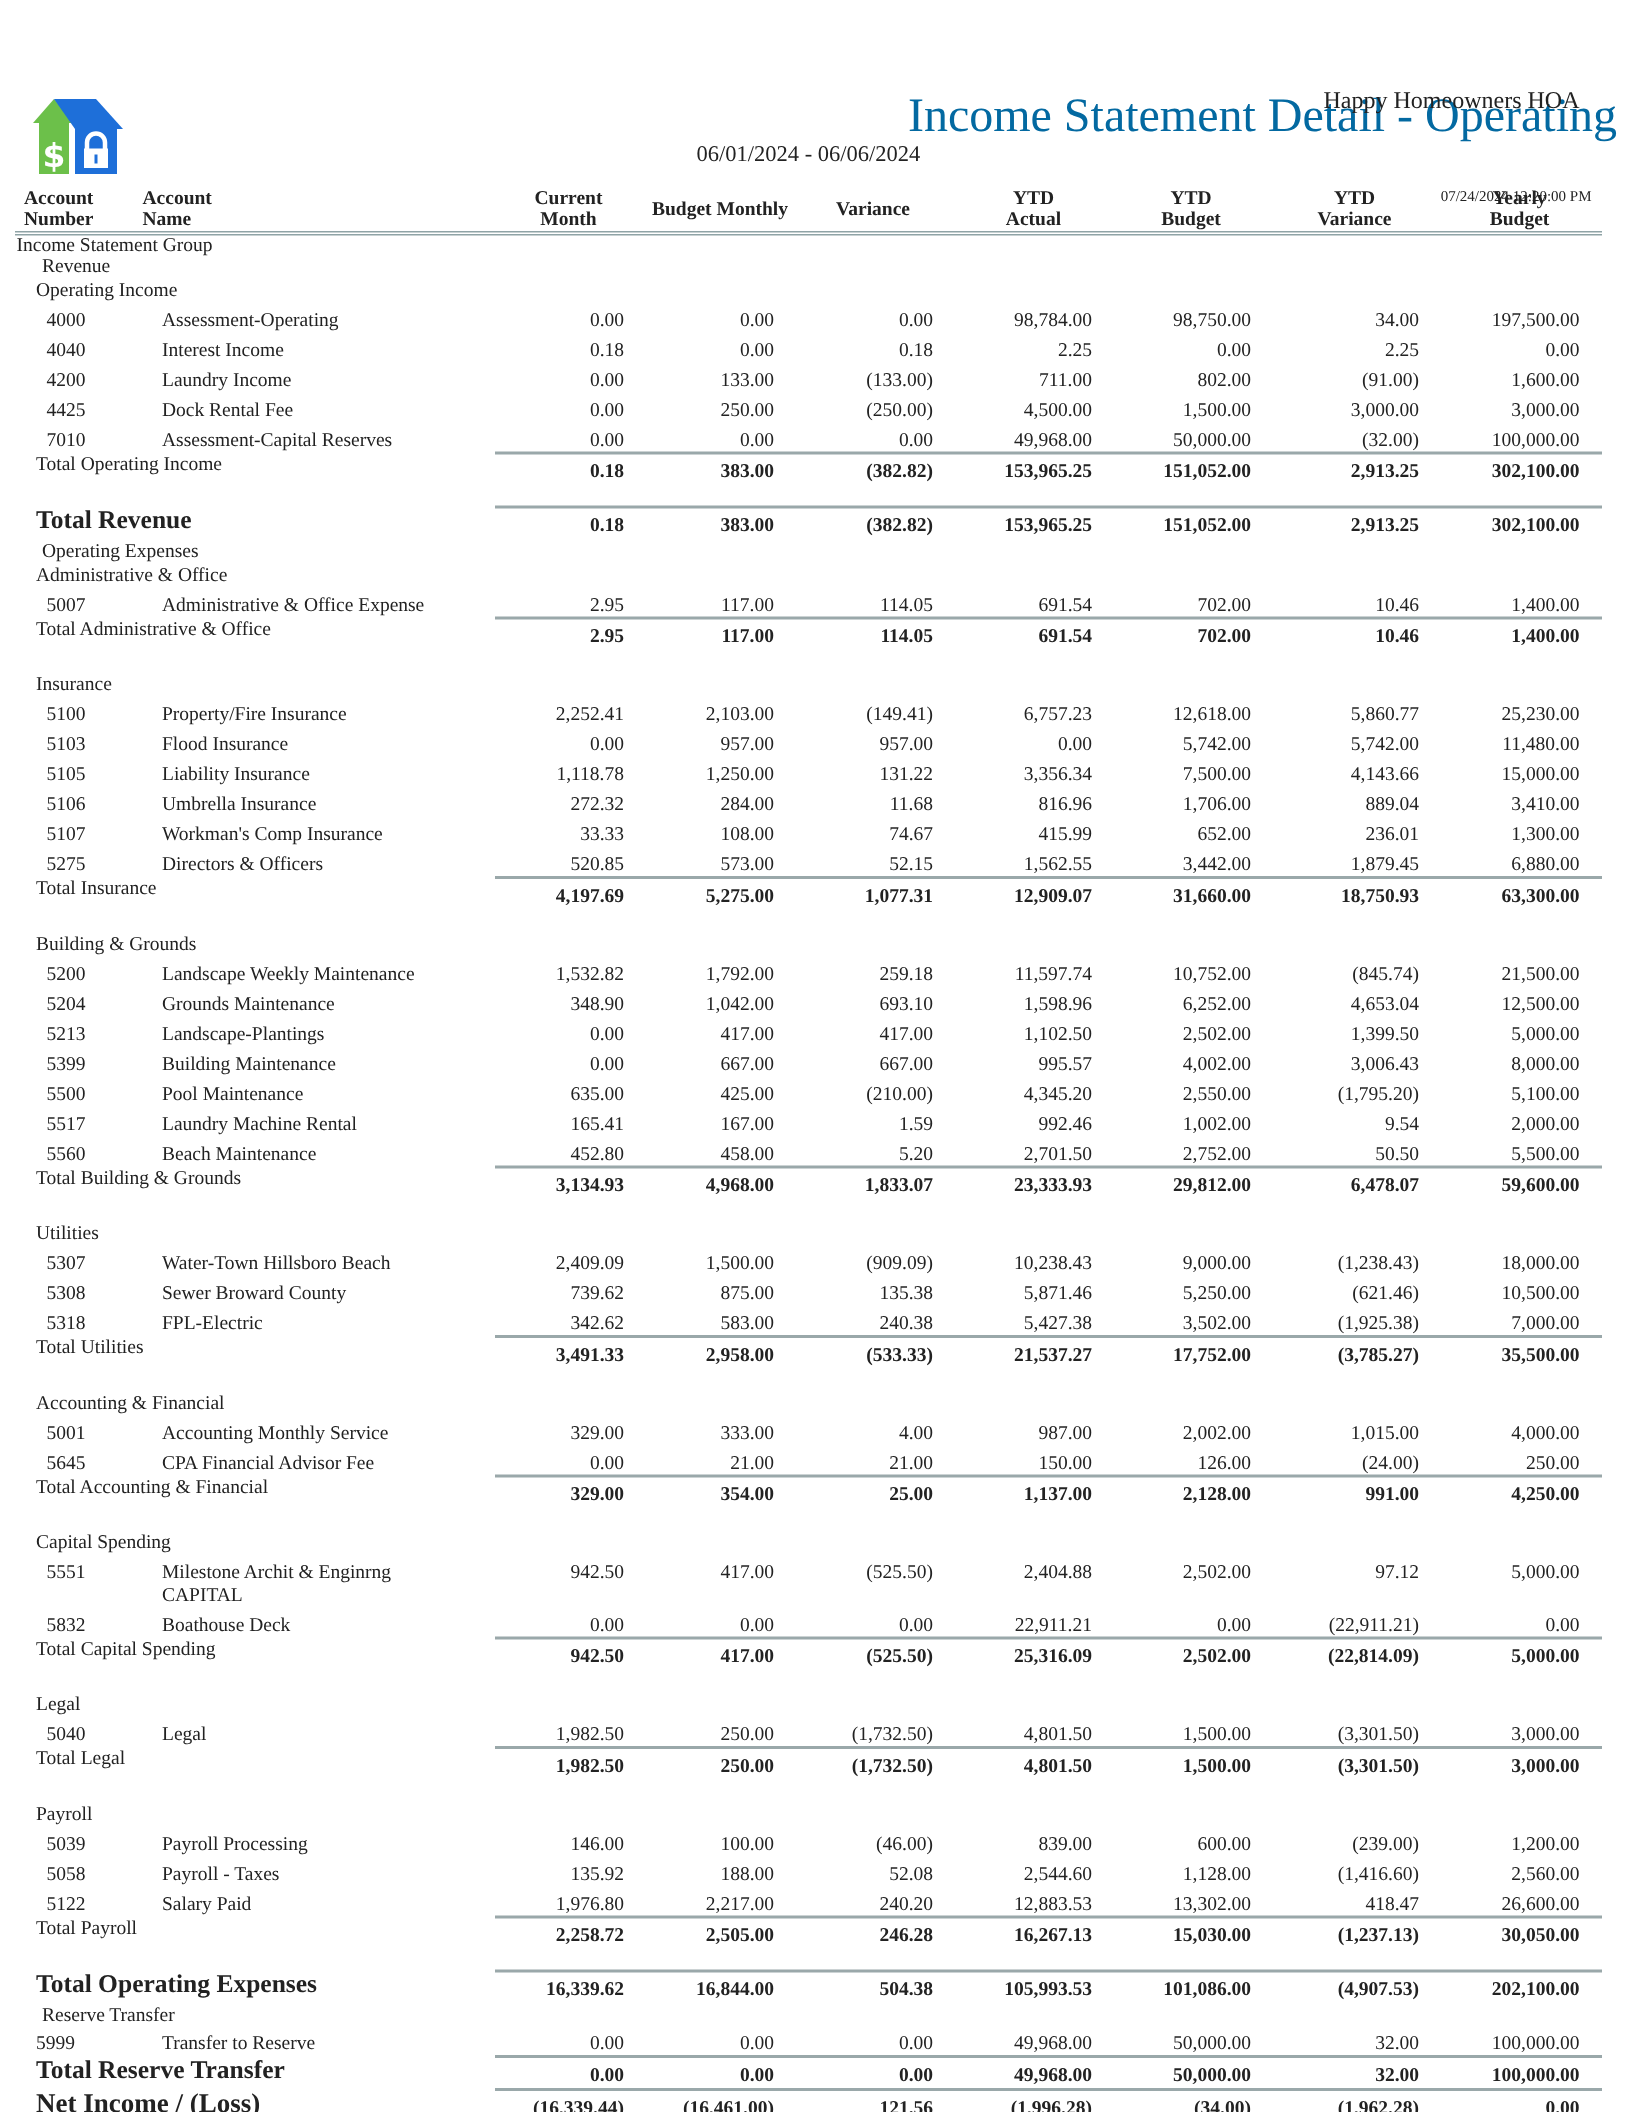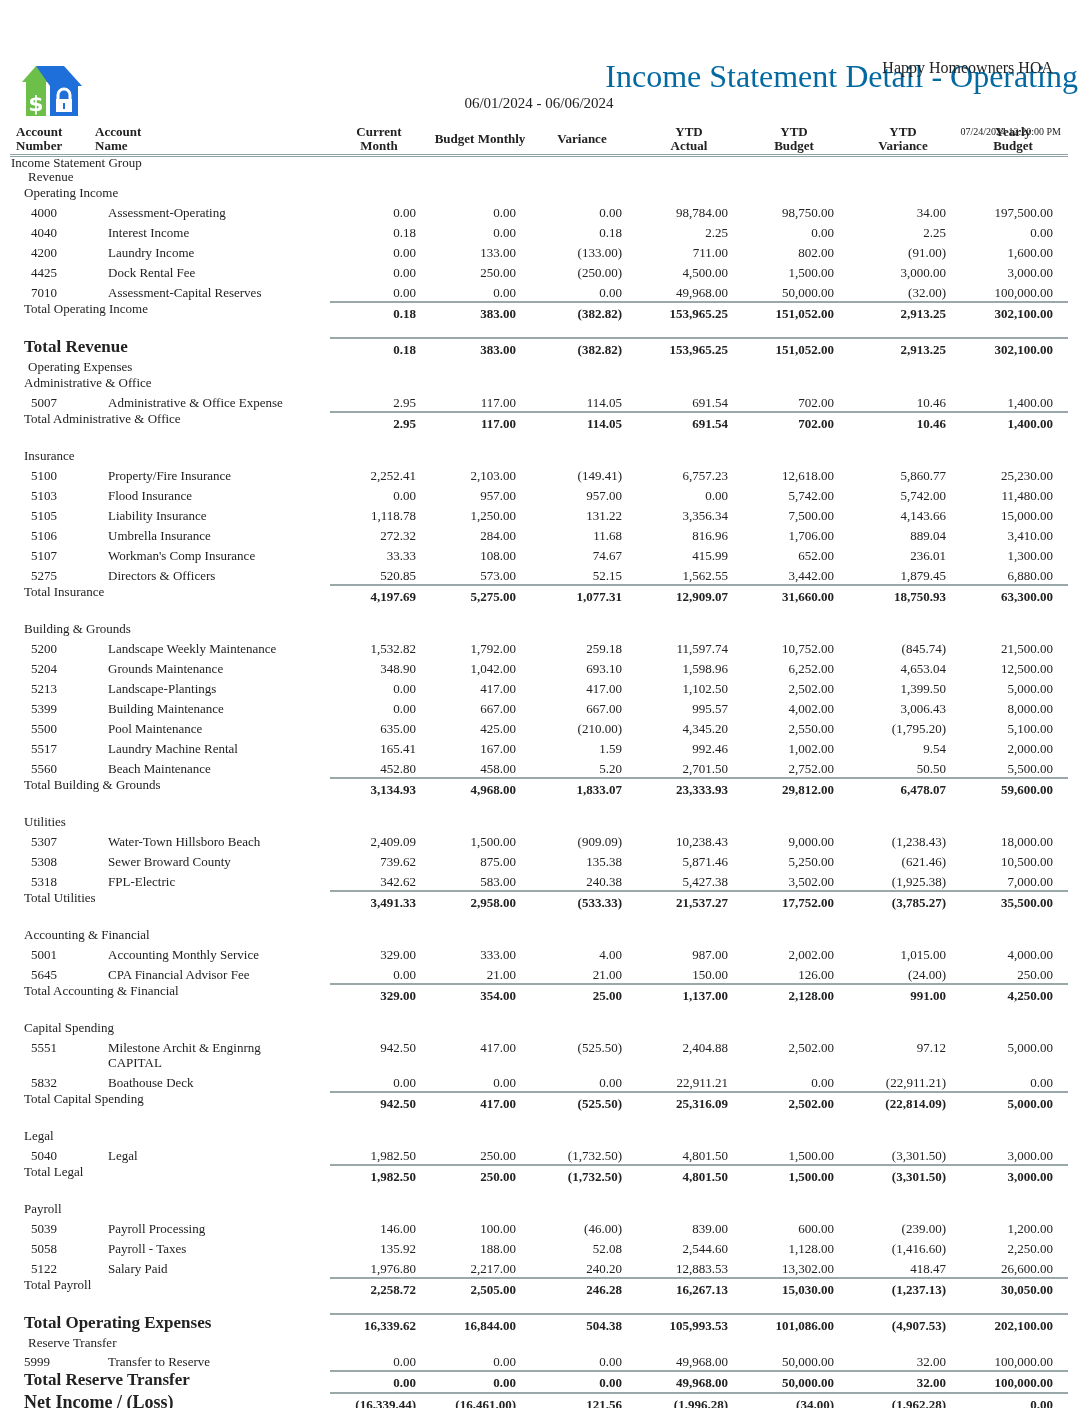--- a/index.html
+++ b/index.html
@@ -520,21 +520,21 @@
     </div>
     <div class="row">
       <span class="acct">5058</span>
       <span class="name"><span>Payroll - Taxes</span></span>
       <span class="num c1">135.92</span>
       <span class="num c2">188.00</span>
       <span class="num c3">52.08</span>
       <span class="num c4">2,544.60</span>
       <span class="num c5">1,128.00</span>
       <span class="num c6">(1,416.60)</span>
-      <span class="num c7">2,250.00</span>
+      <span class="num c7">2,560.00</span>
     </div>
     <div class="row">
       <span class="acct">5122</span>
       <span class="name"><span>Salary Paid</span></span>
       <span class="num c1">1,976.80</span>
       <span class="num c2">2,217.00</span>
       <span class="num c3">240.20</span>
       <span class="num c4">12,883.53</span>
       <span class="num c5">13,302.00</span>
       <span class="num c6">418.47</span>

